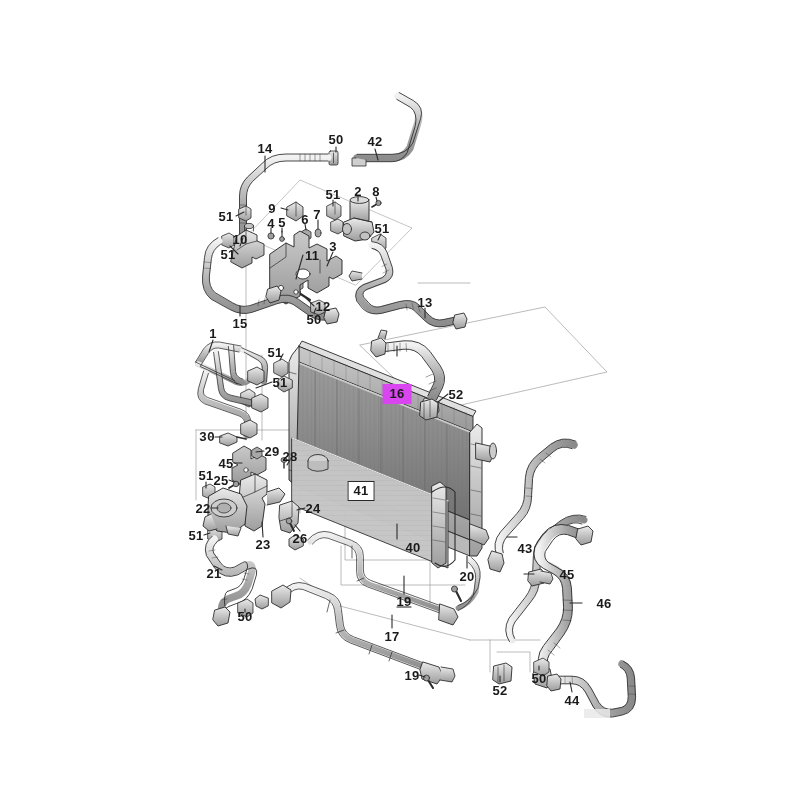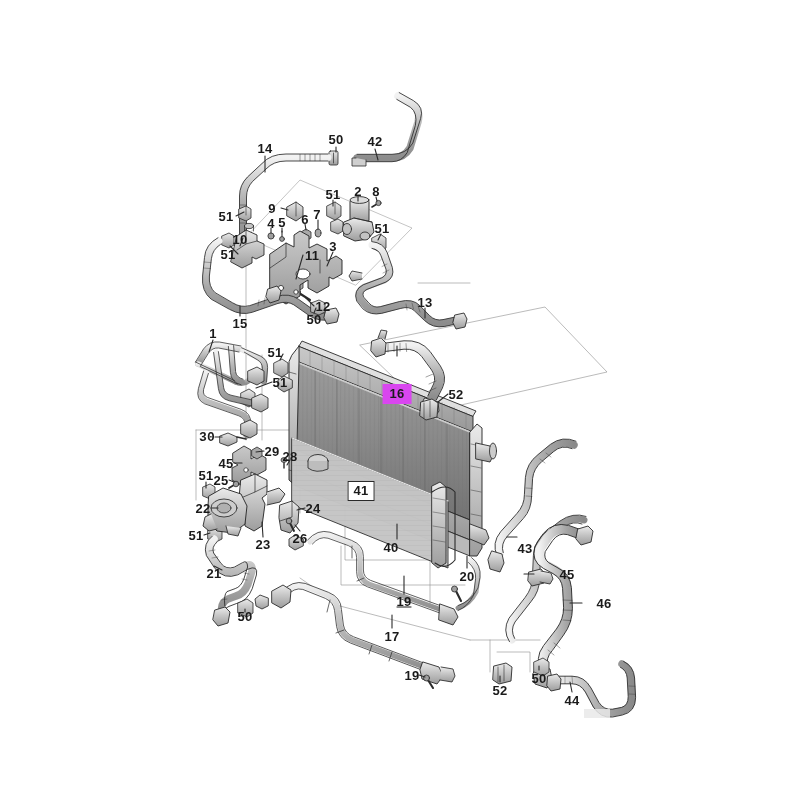--- a/index.html
+++ b/index.html
@@ -679,21 +679,21 @@
       <div class="callout" style="left: 221px; top: 480px;">25</div>
       <div class="callout" style="left: 206px; top: 475px;">51</div>
       <div class="callout" style="left: 203px; top: 508px;">22</div>
       <div class="callout" style="left: 196px; top: 535px;">51</div>
       <div class="callout" style="left: 263px; top: 544px;">23</div>
       <div class="callout" style="left: 313px; top: 508px;">24</div>
       <div class="callout" style="left: 300px; top: 538px;">26</div>
       <div class="callout boxed" style="left: 361px; top: 491px;">41</div>
       <div class="callout" style="left: 214px; top: 573px;">21</div>
       <div class="callout" style="left: 245px; top: 616px;">50</div>
-      <div class="callout" style="left: 391px; top: 547px;">40</div>
+      <div class="callout" style="left: 413px; top: 547px;">40</div>
       <div class="callout" style="left: 467px; top: 576px;">20</div>
       <div class="callout" style="left: 404px; top: 601px; text-decoration: underline;">19</div>
       <div class="callout" style="left: 392px; top: 636px;">17</div>
       <div class="callout" style="left: 412px; top: 675px;">19</div>
       <div class="callout" style="left: 500px; top: 690px;">52</div>
       <div class="callout" style="left: 525px; top: 537px; margin-top: 11px;">43</div>
       <div class="callout" style="left: 547px; top: 574px; margin-left: 20px;">45</div>
       <div class="callout" style="left: 604px; top: 603px;">46</div>
       <div class="callout" style="left: 539px; top: 678px;">50</div>
       <div class="callout" style="left: 572px; top: 700px;">44</div>

